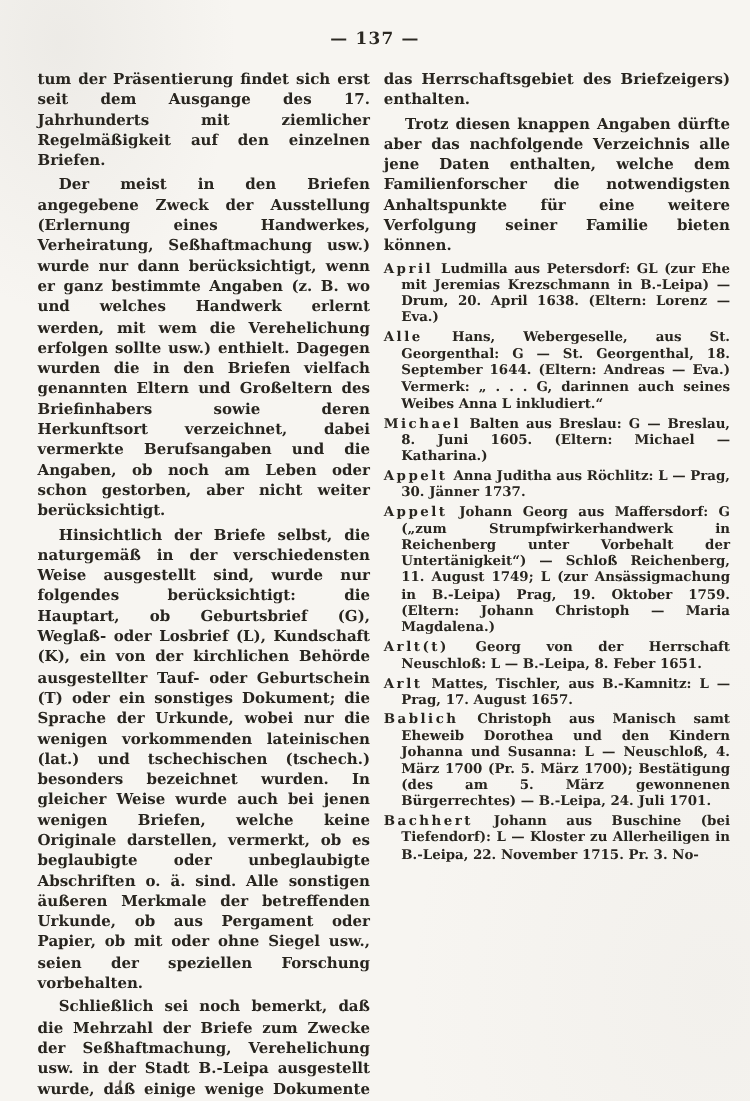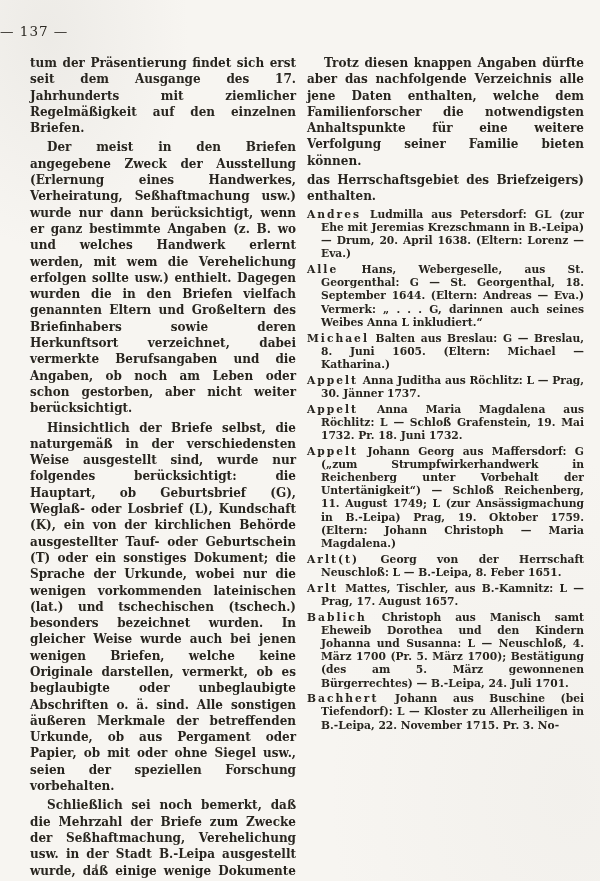--- a/index.html
+++ b/index.html
@@ -15,22 +15,23 @@
     background:
       radial-gradient(ellipse at 8% 4%, rgba(190,188,182,0.18), rgba(0,0,0,0) 18%),
       radial-gradient(ellipse at 95% 90%, rgba(200,198,192,0.10), rgba(0,0,0,0) 30%),
       #f7f5f1;
     overflow: hidden;
     font-family: "DejaVu Serif", "Liberation Serif", serif;
     color: #28251f;
   }
   .page-header {
     margin-top: 23px;
+    text-align: center;
     font-size: 13.5px;
-    font-weight: 400;
+    font-weight: 700;
     letter-spacing: 1px;
     color: #2b2822;
   }
   .columns {
     display: flex;
     gap: 11px;
     padding: 16px 16px 0 30px;
     align-items: flex-start;
   }
   .col {
@@ -85,27 +86,26 @@
   <div class="page-header">— 137 —</div>
 
   <div class="columns">
     <div class="col col-left" id="col-left">
         <p class="para">tum der Präsentierung findet sich erst seit dem Ausgange des 17. Jahrhunderts mit ziemlicher Regelmäßigkeit auf den einzelnen Briefen.</p>
         <p class="para indent">Der meist in den Briefen angegebene Zweck der Ausstellung (Erlernung eines Handwerkes, Verheiratung, Seßhaftmachung usw.) wurde nur dann berücksichtigt, wenn er ganz bestimmte Angaben (z. B. wo und welches Handwerk erlernt werden, mit wem die Verehelichung erfolgen sollte usw.) enthielt. Dagegen wurden die in den Briefen vielfach genannten Eltern und Großeltern des Briefinhabers sowie deren Herkunftsort verzeichnet, dabei vermerkte Berufsangaben und die Angaben, ob noch am Leben oder schon gestorben, aber nicht weiter berücksichtigt.</p>
         <p class="para indent">Hinsichtlich der Briefe selbst, die naturgemäß in der verschiedensten Weise ausgestellt sind, wurde nur folgendes berücksichtigt: die Hauptart, ob Geburtsbrief (G), Weglaß- oder Losbrief (L), Kundschaft (K), ein von der kirchlichen Behörde ausgestellter Tauf- oder Geburtschein (T) oder ein sonstiges Dokument; die Sprache der Urkunde, wobei nur die wenigen vorkommenden lateinischen (lat.) und tschechischen (tschech.) besonders bezeichnet wurden. In gleicher Weise wurde auch bei jenen wenigen Briefen, welche keine Originale darstellen, vermerkt, ob es beglaubigte oder unbeglaubigte Abschriften o. ä. sind. Alle sonstigen äußeren Merkmale der betreffenden Urkunde, ob aus Pergament oder Papier, ob mit oder ohne Siegel usw., seien der speziellen Forschung vorbehalten.</p>
         <p class="para indent">Schließlich sei noch bemerkt, daß die Mehrzahl der Briefe zum Zwecke der Seßhaftmachung, Verehelichung usw. in der Stadt B.-Leipa ausgestellt wurde, daß einige wenige Dokumente aus anderen Archiven stammen, die ohne nähere Bezeichnung als solche erkennbar sein dürften, und daß viele Weglaßbriefe recht unvollkommene Daten (z. B. nur</p>
       </div>
     <div class="col col-right" id="col-right">
+        <p class="para">das Herrschaftsgebiet des Briefzeigers) enthalten.</p>
         <p class="para indent">Trotz diesen knappen Angaben dürfte aber das nachfolgende Verzeichnis alle jene Daten enthalten, welche dem Familienforscher die notwendigsten Anhaltspunkte für eine weitere Verfolgung seiner Familie bieten können.</p>
-        <p class="para">das Herrschaftsgebiet des Briefzeigers) enthalten.</p>
-        <p class="entry"><span class="entry-name">Andres</span> Ludmilla aus Petersdorf: GL (zur Ehe mit Jeremias Krezschmann in B.-Leipa) — Drum, 20. April 1638. (Eltern: Lorenz — Eva.)</p>
+        <p class="entry"><span class="entry-name">April</span> Ludmilla aus Petersdorf: GL (zur Ehe mit Jeremias Krezschmann in B.-Leipa) — Drum, 20. April 1638. (Eltern: Lorenz — Eva.)</p>
         <p class="entry"><span class="entry-name">Alle</span> Hans, Webergeselle, aus St. Georgenthal: G — St. Georgenthal, 18. September 1644. (Eltern: Andreas — Eva.) Vermerk: „ . . . G, darinnen auch seines Weibes Anna L     inkludiert.“</p>
         <p class="entry"><span class="entry-name">Michael</span> Balten aus Breslau: G — Breslau, 8. Juni 1605. (Eltern: Michael — Katharina.)</p>
         <p class="entry"><span class="entry-name">Appelt</span> Anna Juditha aus Röchlitz: L — Prag, 30. Jänner 1737.</p>
-        <p class="entry"><span class="entry-name">Appelt</span> Anna Maria Magdalena aus Röchlitz: L — Schloß Grafenstein, 19. Mai 1732. Pr. 18. Juni 1732.</p>
         <p class="entry"><span class="entry-name">Appelt</span> Johann Georg aus Maffersdorf: G („zum Strumpfwirkerhandwerk in Reichenberg unter Vorbehalt der Untertänigkeit“) — Schloß Reichenberg, 11. August 1749; L (zur Ansässigmachung in B.-Leipa) Prag, 19. Oktober 1759. (Eltern: Johann Christoph — Maria Magdalena.)</p>
         <p class="entry"><span class="entry-name">Arlt(t)</span> Georg von der Herrschaft Neuschloß: L — B.-Leipa, 8. Feber 1651.</p>
         <p class="entry"><span class="entry-name">Arlt</span> Mattes, Tischler, aus B.-Kamnitz: L — Prag, 17. August 1657.</p>
         <p class="entry"><span class="entry-name">Bablich</span> Christoph aus Manisch samt Eheweib Dorothea und den Kindern Johanna und Susanna: L — Neuschloß, 4. März 1700 (Pr. 5. März 1700); Bestätigung (des am 5. März gewonnenen Bürgerrechtes) — B.-Leipa, 24. Juli 1701.</p>
         <p class="entry"><span class="entry-name">Bachhert</span> Johann aus Buschine (bei Tiefendorf): L — Kloster zu Allerheiligen in B.-Leipa, 22. November 1715. Pr. 3. No-</p>
       </div>
   </div>
 
   <div class="ink-speck"></div>
 </div>

